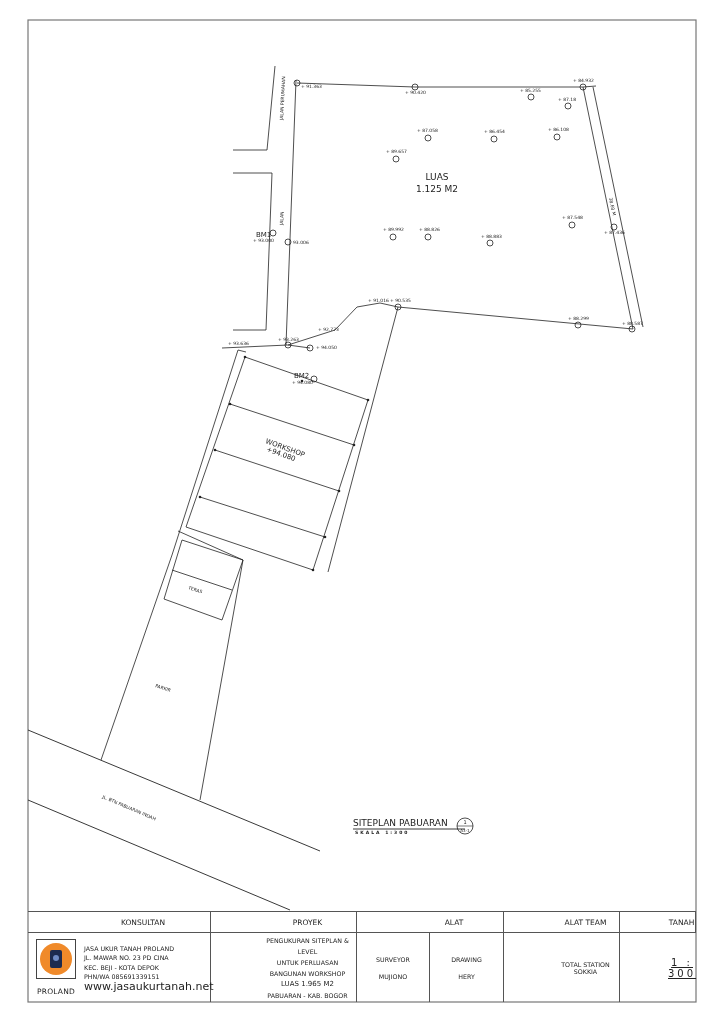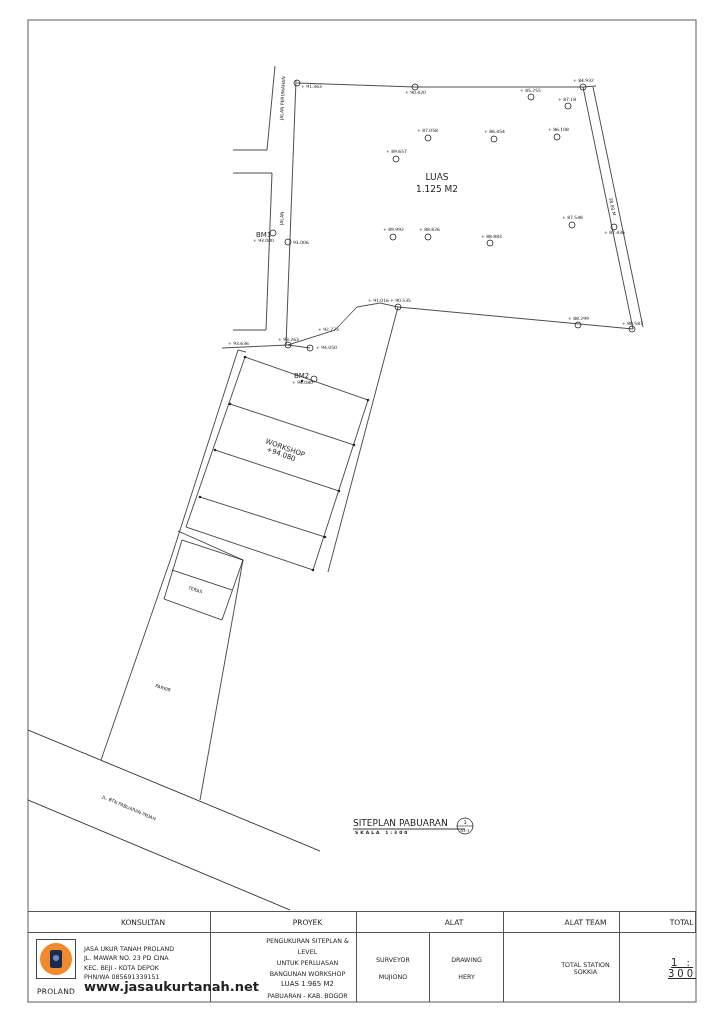--- a/index.html
+++ b/index.html
@@ -22,21 +22,21 @@
   .tb-head { border-bottom:1px solid #555; font-size:7.5px; }
   .tb-body { flex-direction:column; line-height:11px; font-size:6.3px; }
   .konsultan { flex-direction:row; justify-content:flex-start; gap:8px; padding-left:8px; }
   .logo-box { width:42px; height:58px; display:flex; flex-direction:column; align-items:center; }
   .logo-frame { width:38px; height:38px; border:1px solid #444; display:flex; align-items:center; justify-content:center; }
   .logo-circle { width:32px; height:32px; border-radius:50%; background:#f08a2a; display:flex; align-items:center; justify-content:center; }
   .logo-device { width:12px; height:18px; background:#1d2b4f; border-radius:2px; position:relative; }
   .logo-device::after { content:""; position:absolute; left:3px; top:5px; width:6px; height:6px; border-radius:50%; background:#6f8bc4; }
   .logo-text { font-size:7.5px; margin-top:8px; letter-spacing:0.2px; }
   .kons-lines { text-align:left; font-size:6.3px; line-height:9.5px; }
-  .kons-lines .web { font-weight:bold; font-size:13px; }
+  .kons-lines .web { font-weight:normal; font-size:11px; }
   .team-body { display:grid; grid-template-columns:1fr 1fr; padding:0; }
   .team-col { display:flex; flex-direction:column; align-items:center; justify-content:center; gap:10px; height:100%; font-size:6.3px; }
   .team-col:first-child { border-right:1px solid #555; }
   .skala-val { font-size:10px; letter-spacing:3px;text-decoration:underline; }
 </style>
 </head>
 <body>
 
 <div id="sheet">
 <svg width="724" height="1024" viewBox="0 0 724 1024" xmlns="http://www.w3.org/2000/svg">
@@ -169,21 +169,21 @@
     <text x="465" y="832" text-anchor="middle" style="font-size:4px">A3-1</text>
   </g>
 </svg>
 </div>
 
 <div id="titleblock">
   <div class="tb-cell tb-head">KONSULTAN</div>
   <div class="tb-cell tb-head">PROYEK</div>
   <div class="tb-cell tb-head">ALAT</div>
   <div class="tb-cell tb-head">ALAT TEAM</div>
-  <div class="tb-cell tb-head">TOTAL</div>
+  <div class="tb-cell tb-head">TANAH</div>
 
   <div class="tb-cell konsultan">
     <div class="logo-box">
       <div class="logo-frame">
         <div class="logo-circle">
           <div class="logo-device"></div>
         </div>
       </div>
       <div class="logo-text">PROLAND</div>
     </div>

